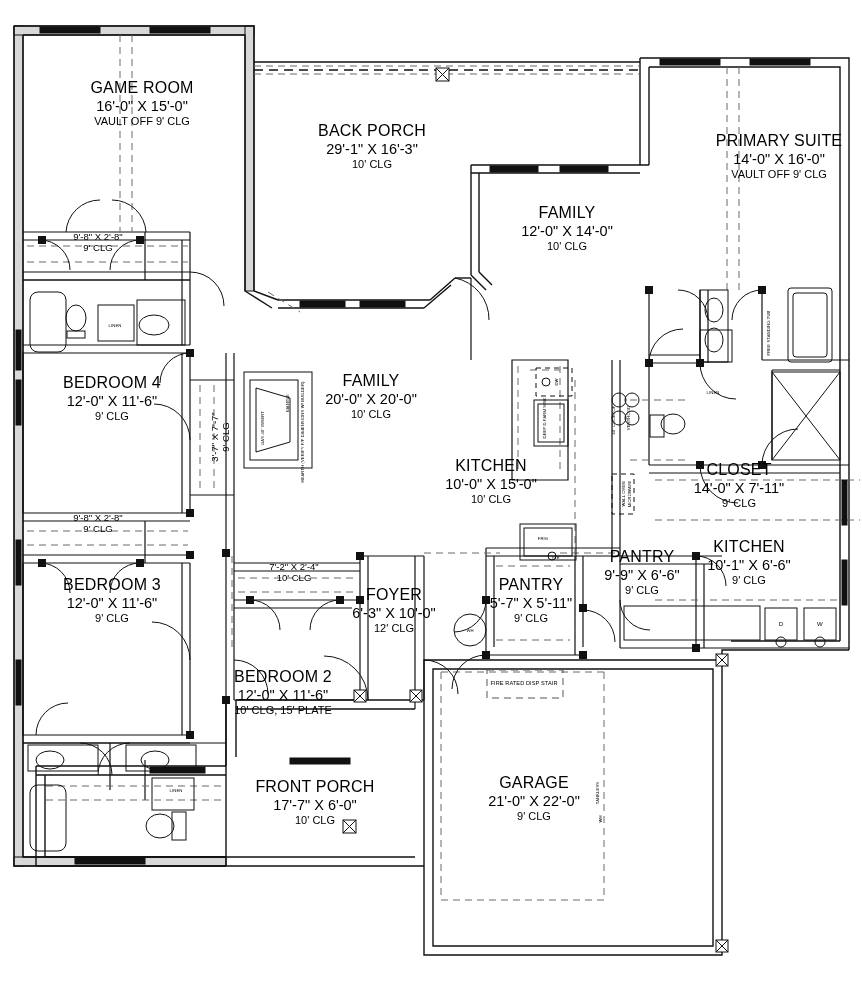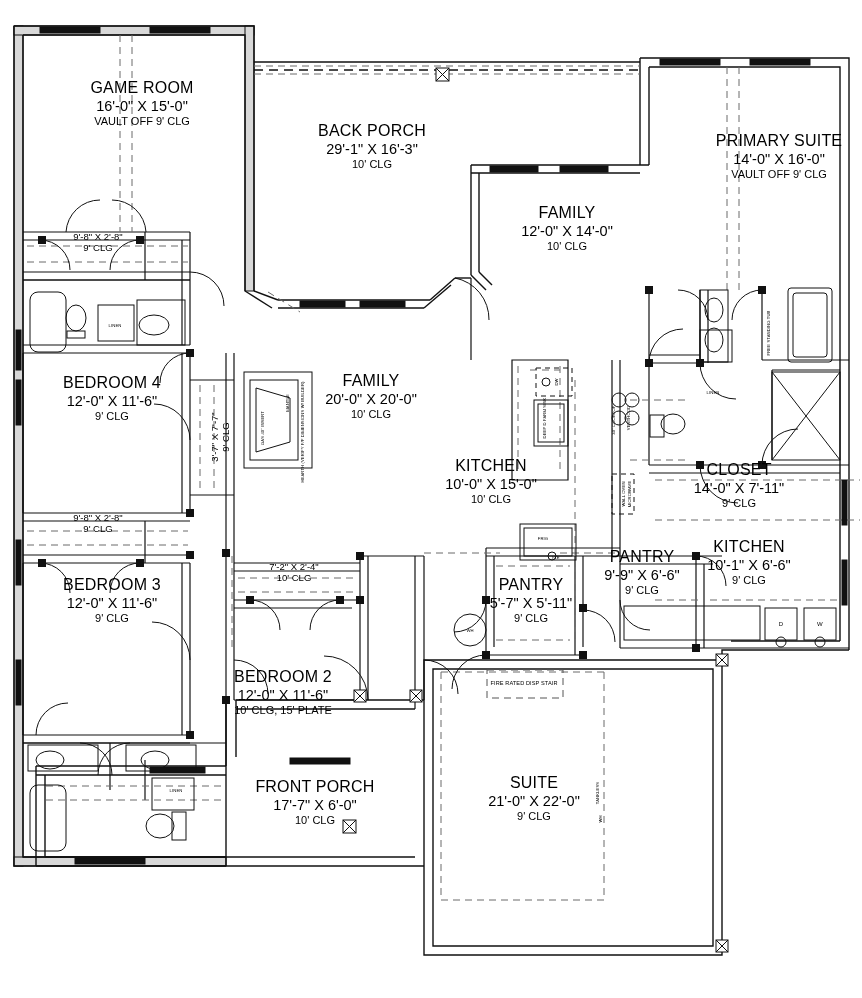--- a/index.html
+++ b/index.html
@@ -453,37 +453,42 @@
 <div class="lbl" id="r9" style="left: 749px; top: 562px; transform: translate(-50%, -50%);">
       <div class="nm">KITCHEN</div>
       <div class="dim">10'-1" X 6'-6"</div>
       <div class="clg">9' CLG</div>
     </div>
 <div class="lbl" id="r10" style="left: 112px; top: 600px; transform: translate(-50%, -50%);">
       <div class="nm">BEDROOM 3</div>
       <div class="dim">12'-0" X 11'-6"</div>
       <div class="clg">9' CLG</div>
     </div>
+<div class="lbl" id="r11" style="left: 394px; top: 610px; transform: translate(-50%, -50%);">
+      <div class="nm">FOYER</div>
+      <div class="dim">6'-3" X 10'-0"</div>
+      <div class="clg">12' CLG</div>
+    </div>
 <div class="lbl" id="r12" style="left: 531px; top: 600px; transform: translate(-50%, -50%);">
       <div class="nm">PANTRY</div>
       <div class="dim">5'-7" X 5'-11"</div>
       <div class="clg">9' CLG</div>
     </div>
 <div class="lbl" id="r13" style="left: 283px; top: 668px; transform: translate(-50%, -50%); margin-top: 24px;">
       <div class="nm">BEDROOM 2</div>
       <div class="dim">12'-0" X 11'-6"</div>
       <div class="clg">10' CLG, 15' PLATE</div>
     </div>
 <div class="lbl" id="r14" style="left: 315px; top: 802px; transform: translate(-50%, -50%);">
       <div class="nm">FRONT PORCH</div>
       <div class="dim">17'-7" X 6'-0"</div>
       <div class="clg">10' CLG</div>
     </div>
 <div class="lbl" id="r15" style="left: 534px; top: 798px; transform: translate(-50%, -50%);">
-      <div class="nm">SUITE</div>
+      <div class="nm">GARAGE</div>
       <div class="dim">21'-0" X 22'-0"</div>
       <div class="clg">9' CLG</div>
     </div>
 
 <div id="closet-labels">
       <div class="small" style="left: 98px; top: 242px; transform: translate(-50%, -50%);">
         <div class="d1">9'-8" X 2'-8"</div>
         <div class="d1">9' CLG</div>
       </div>
       <div class="small" style="left: 98px; top: 523px; transform: translate(-50%, -50%);">

